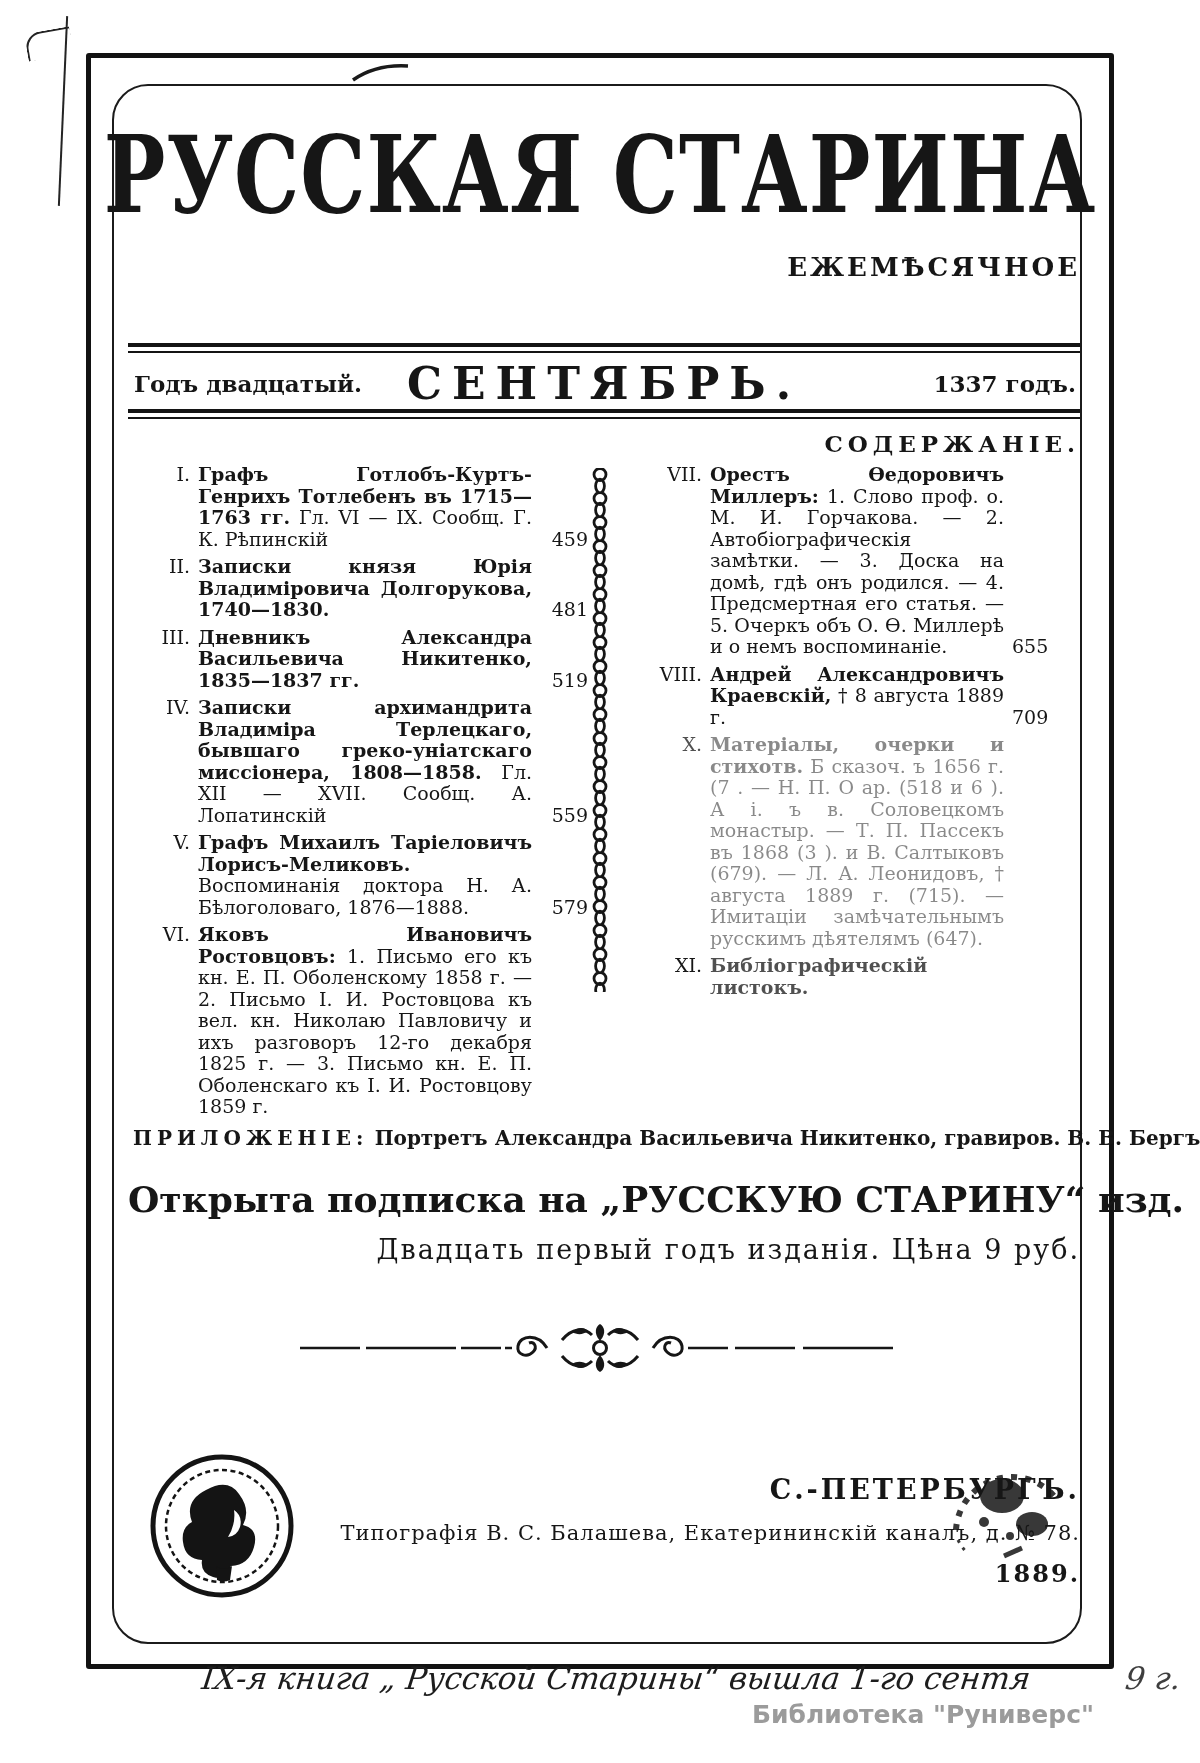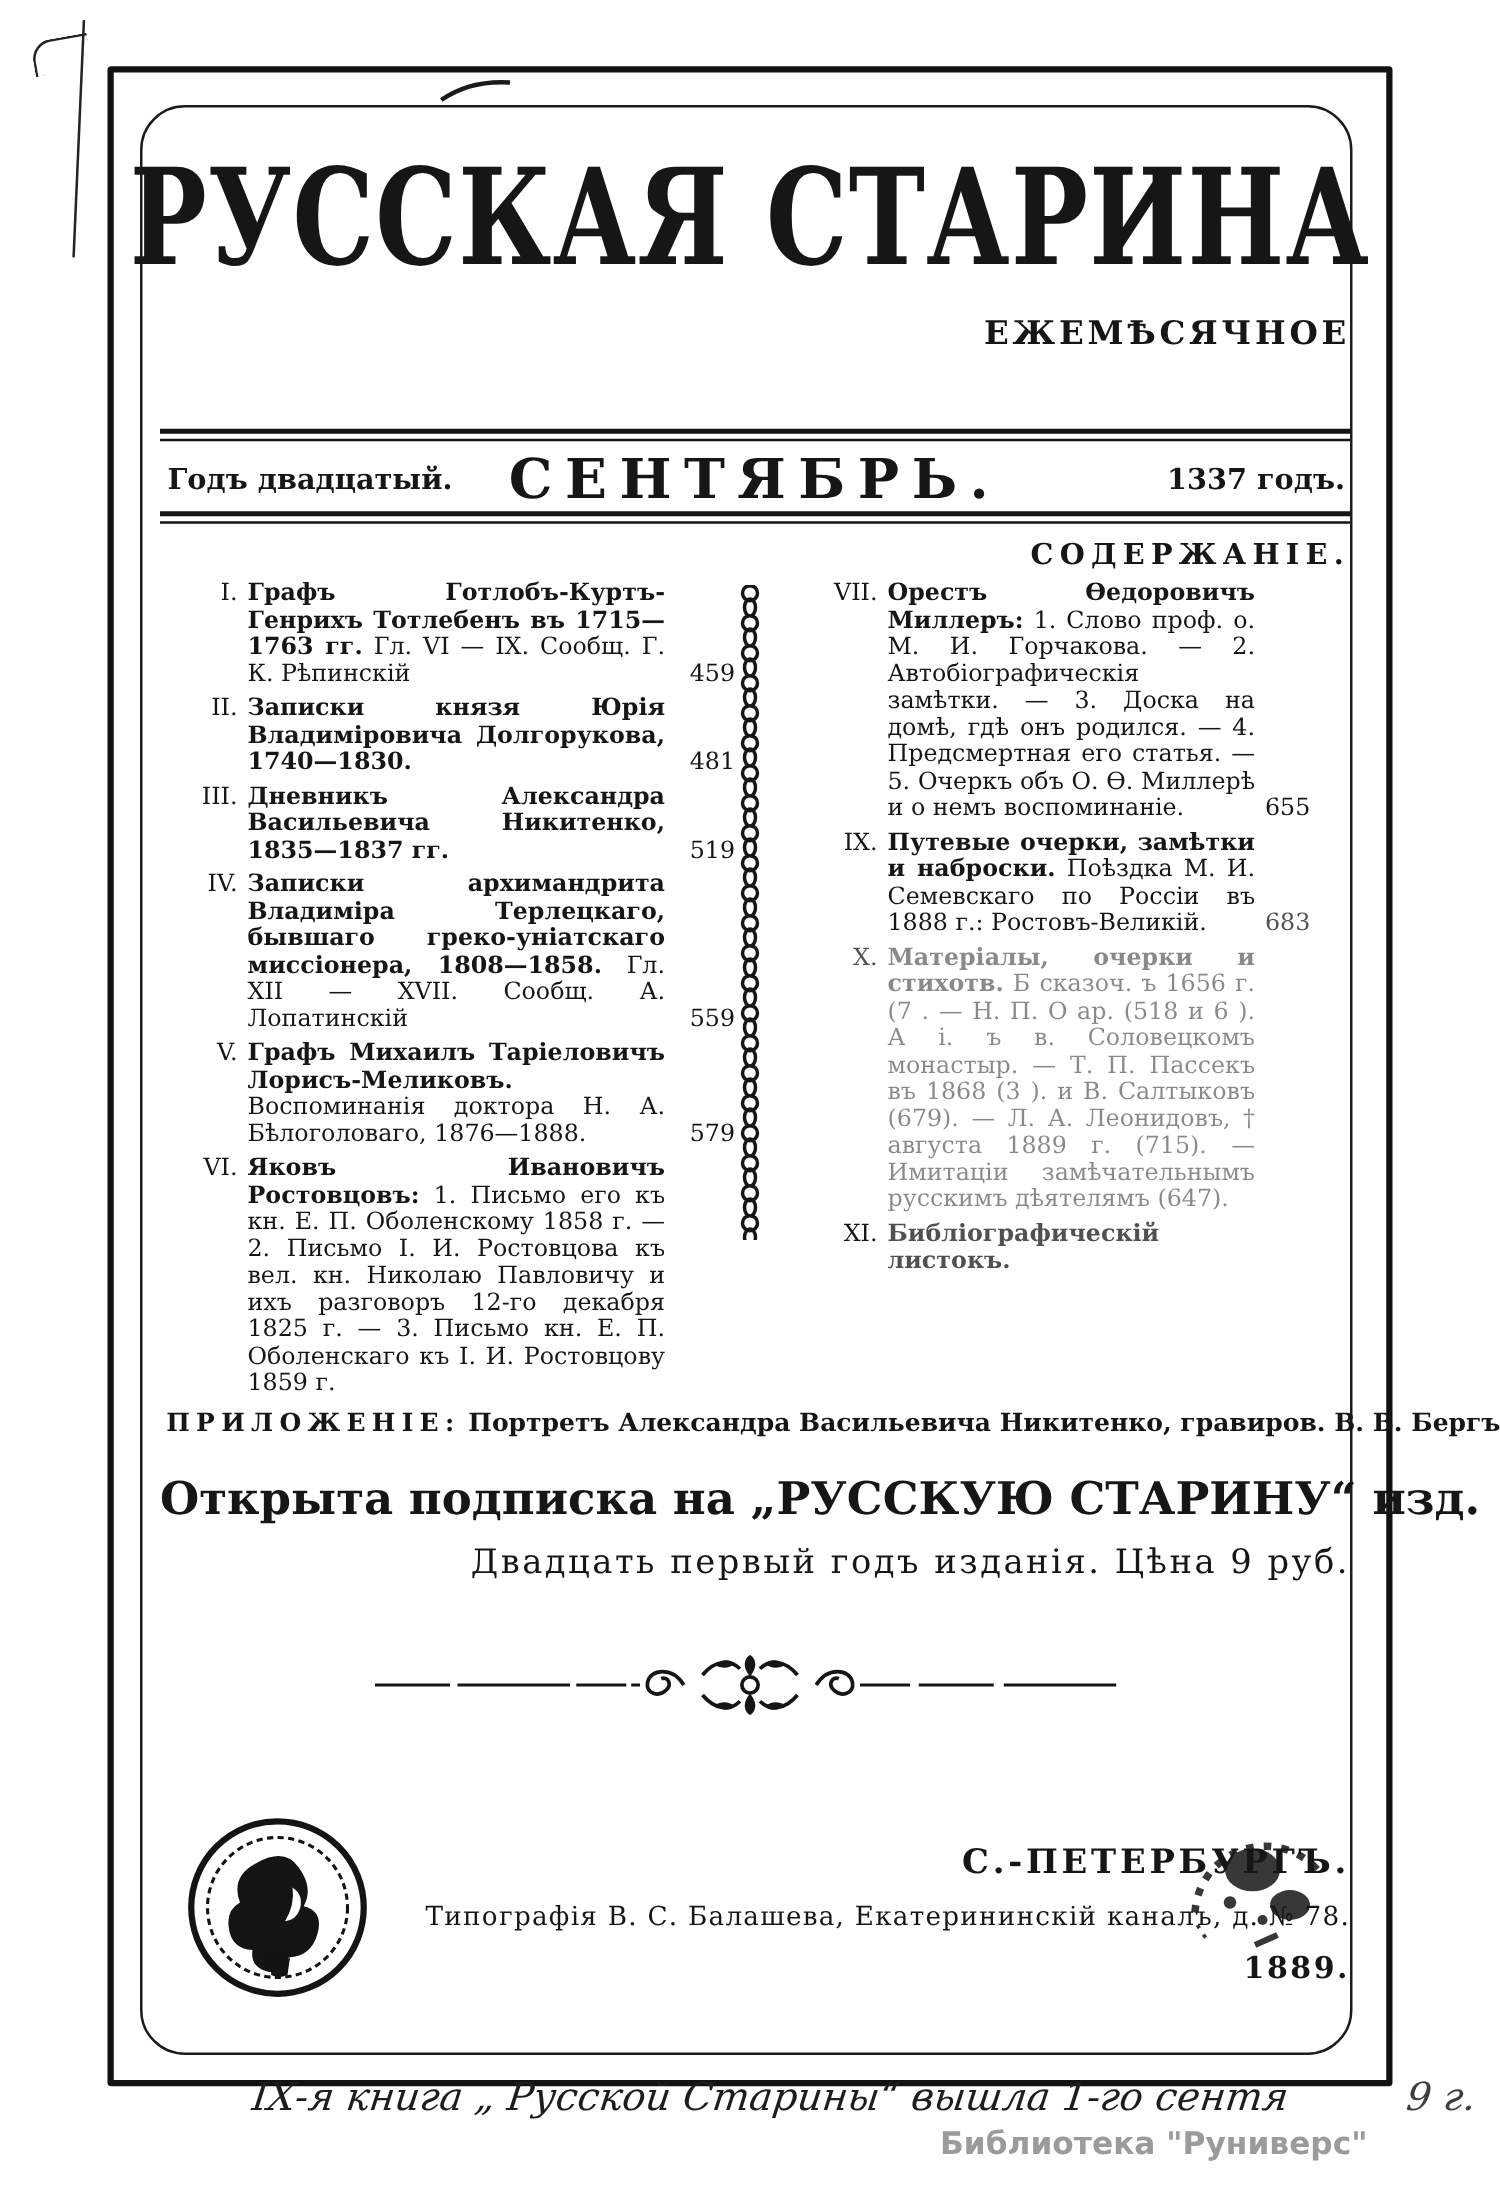--- a/index.html
+++ b/index.html
@@ -141,23 +141,23 @@
     </div>
   </div>
 
   <div class="abs toc-col toc-col-right">
     <div class="toc-item">
       <span class="toc-num">VII.</span>
       <span class="toc-text"><span class="b">Орестъ Ѳедоровичъ Миллеръ:</span> <span class="r">1. Слово проф. о. М. И. Горчакова. — 2. Автобіографическія замѣтки. — 3. Доска на домѣ, гдѣ онъ родился. — 4. Предсмертная его статья. — 5. Очеркъ объ О. Ѳ. Миллерѣ и о немъ воспоминаніе.</span></span>
       <span class="toc-page">655</span>
     </div>
     <div class="toc-item">
-      <span class="toc-num">IX.</span>
-      <span class="toc-text"><span class="b">Путевые очерки, замѣтки и наброски.</span> <span class="r">Поѣздка М. И. Семевскаго по Россіи въ 1888 г.: Ростовъ-Великій.</span></span>
-      <span class="toc-page semi-faded">683</span>
+      <span class="toc-num">VIII.</span>
+      <span class="toc-text"><span class="b">Андрей Александровичъ Краевскій,</span> <span class="r">† 8 августа 1889 г.</span></span>
+      <span class="toc-page">709</span>
     </div>
     <div class="toc-item">
       <span class="toc-num semi-faded">X.</span>
       <span class="toc-text faded"><span class="b">Матеріалы, очерки и стихотв.</span> <span class="r">Б сказоч. ъ 1656 г. (7 . — Н. П. О ар. (518 и 6 ). А і. ъ в. Соловецкомъ монастыр. — Т. П. Пассекъ въ 1868 (3 ). и В. Салтыковъ (679). — Л. А. Леонидовъ, † августа 1889 г. (715). — Имитаціи замѣчательнымъ русскимъ дѣятелямъ (647).</span></span>
       <span class="toc-page"></span>
     </div>
     <div class="toc-item">
       <span class="toc-num">XI.</span>
       <span class="toc-text semi-faded"><span class="b">Библіографическій листокъ.</span> <span class="r"></span></span>
       <span class="toc-page"></span>

